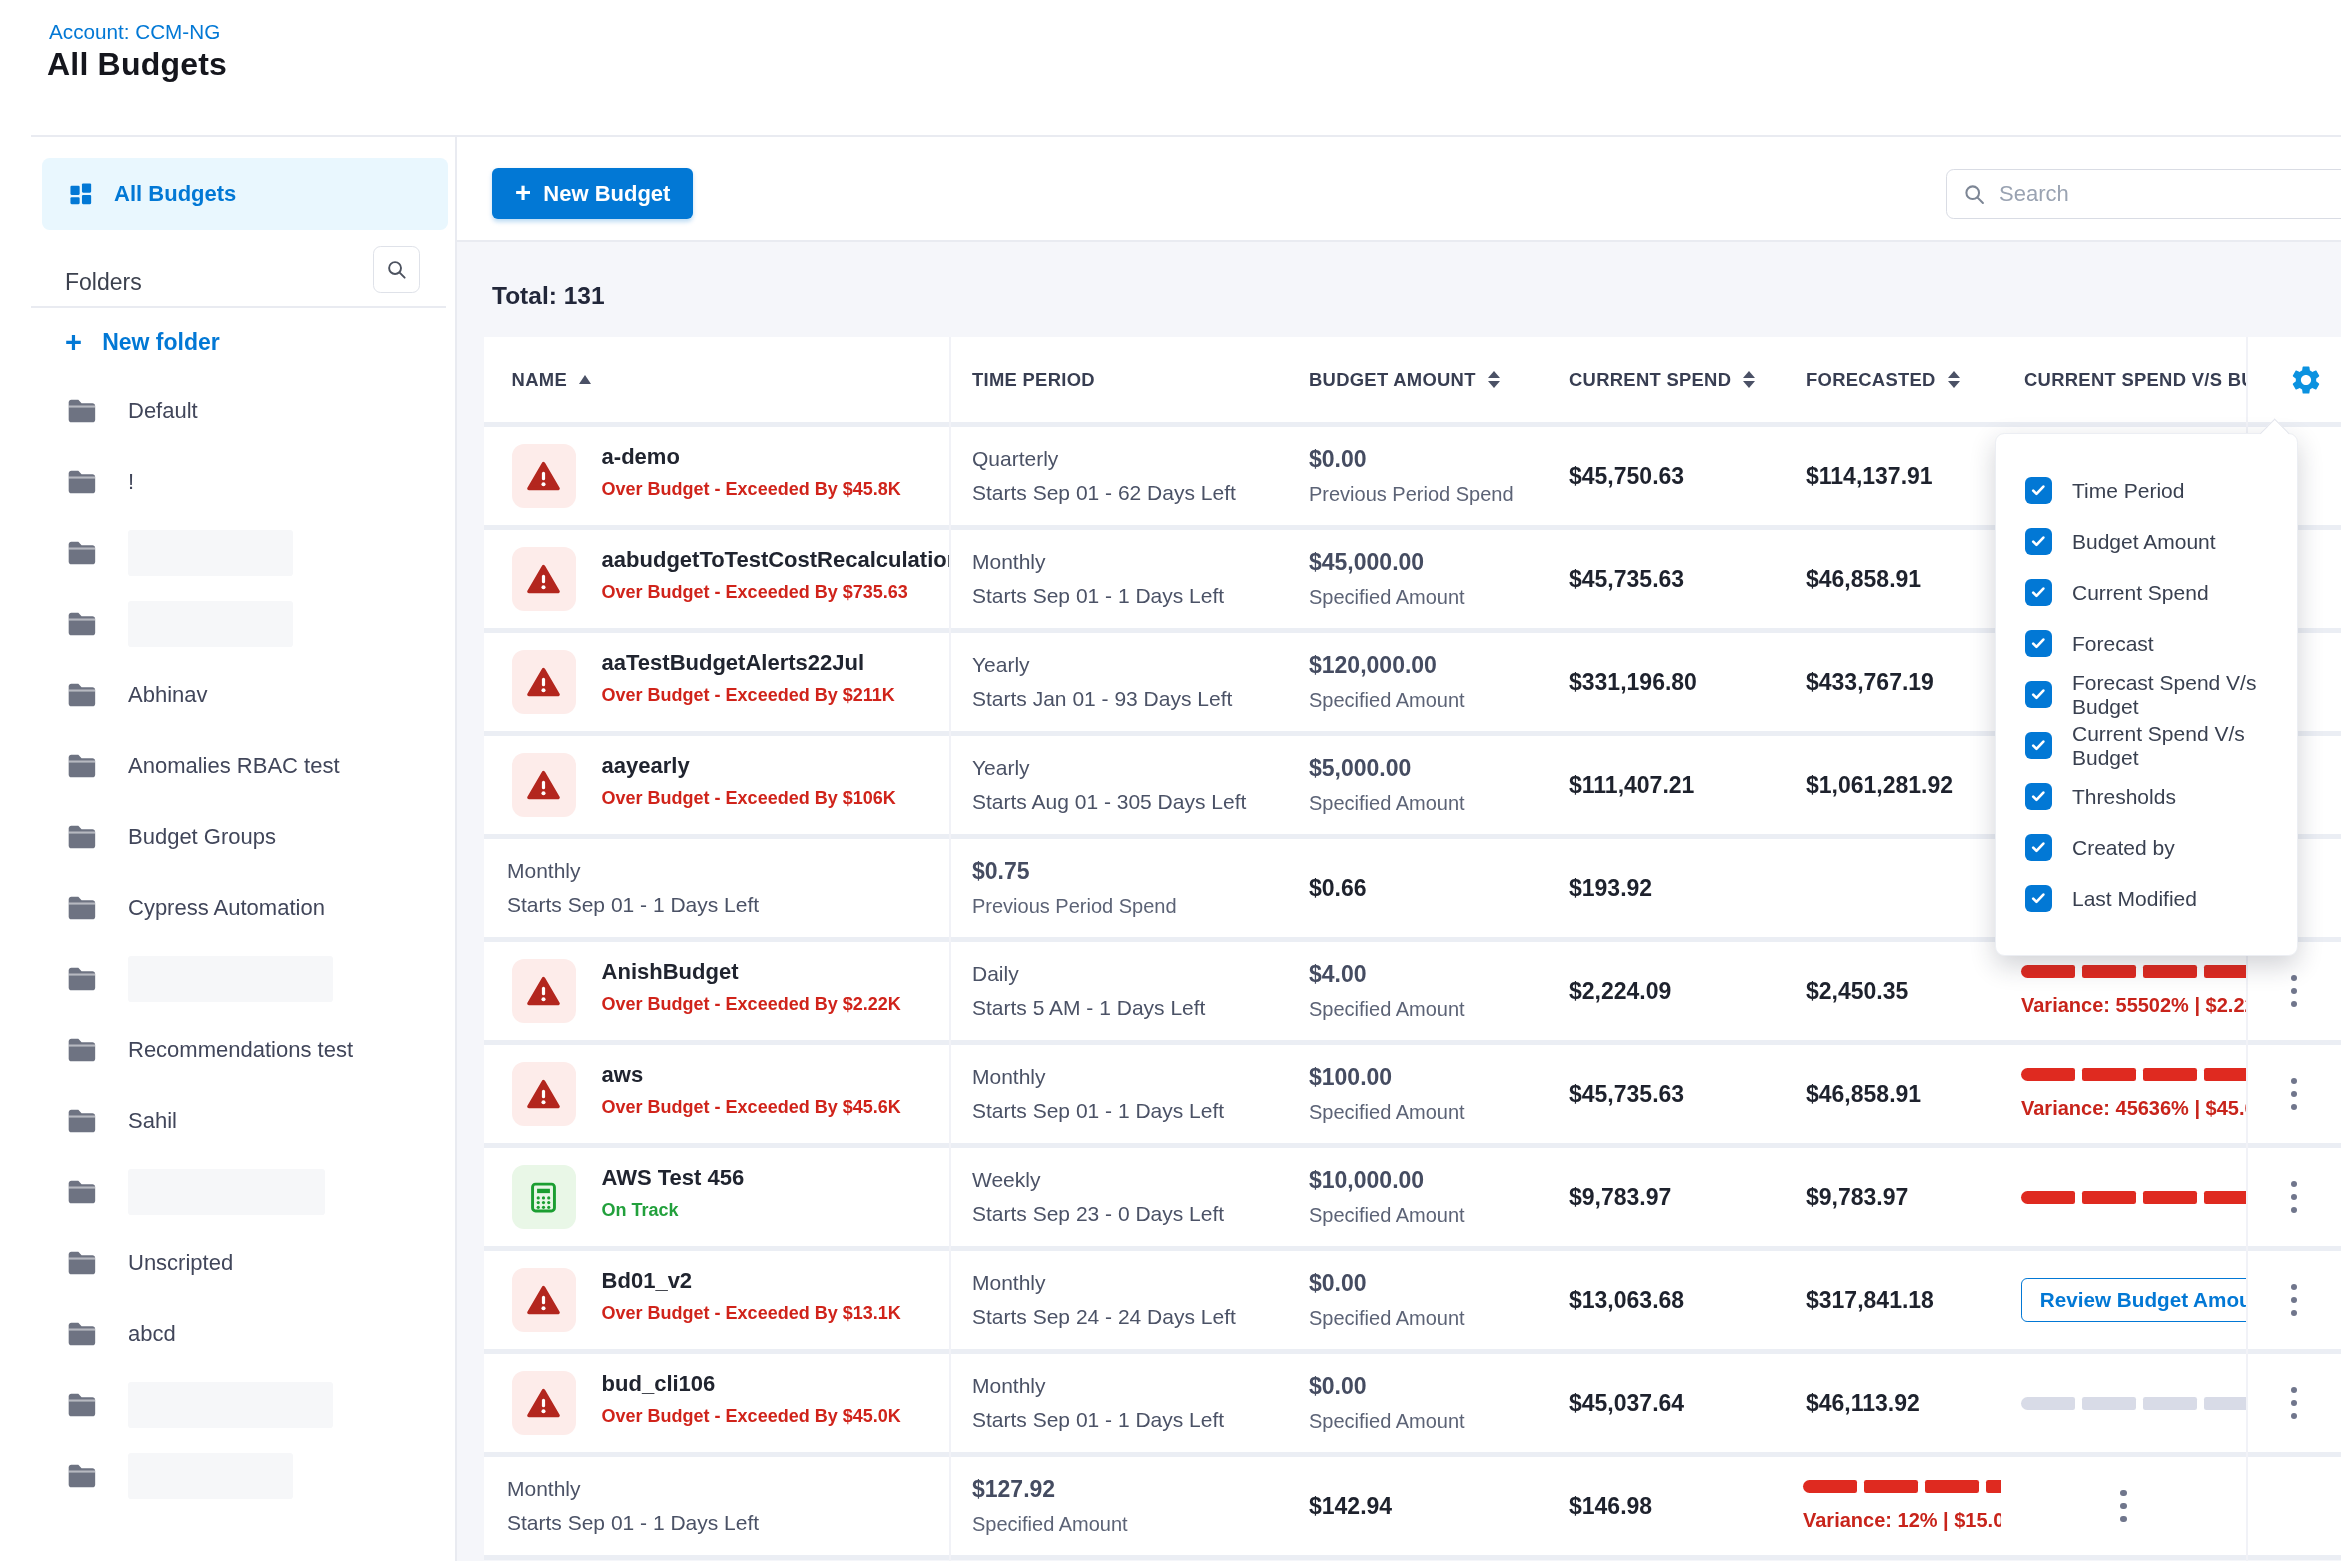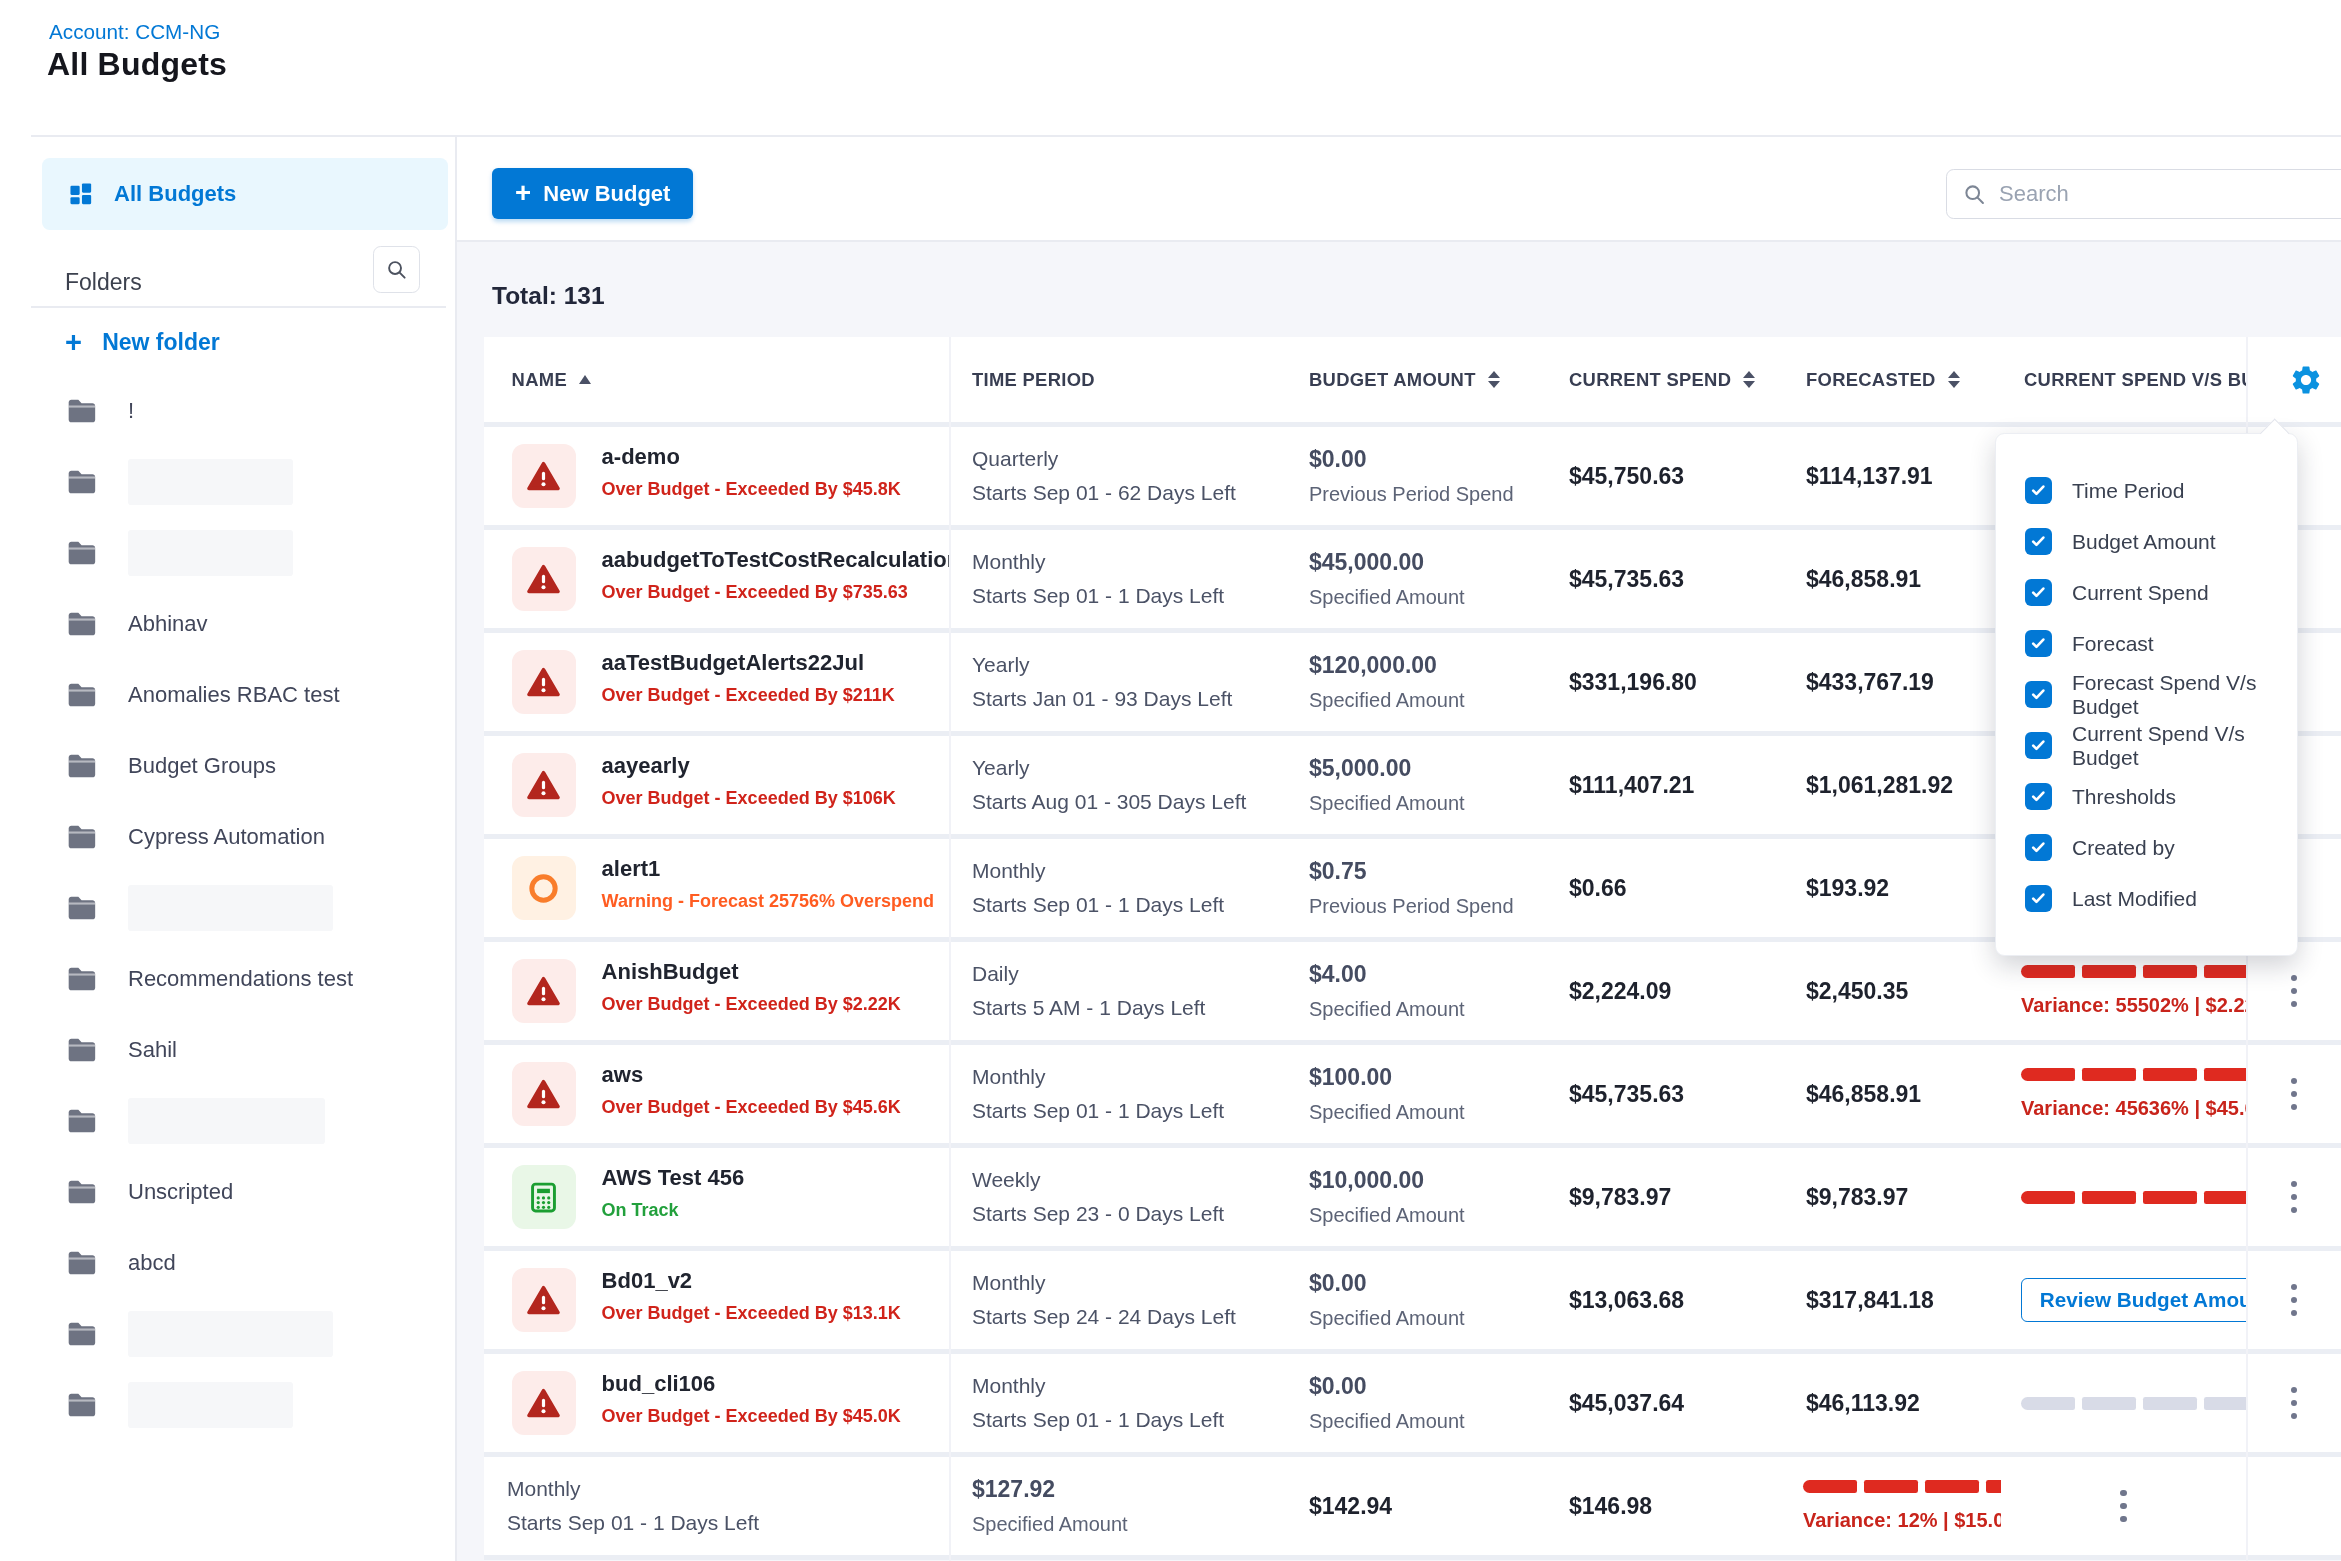--- a/index.html
+++ b/index.html
@@ -121,20 +121,27 @@
       <circle cx="10.5" cy="10.5" r="6.2"></circle>
       <path d="M15.3 15.3L20.5 20.5"></path>
     </svg>
 </div>
 <div class="abs folders-divider"></div>
 <div class="abs new-folder">
   <span class="plus">+</span>
   <span class="label">New folder</span>
 </div>
 <div class="abs folder-list">
+  <div class="folder-item">
+    <svg viewBox="0 0 24 24" fill="#6e7382">
+      <path d="M2.6 5.9c0-1 .8-1.9 1.9-1.9h4.9l2.3 2.5h7.7c1 0 1.9.8 1.9 1.9v9.7c0 1-.8 1.9-1.9 1.9H4.5c-1 0-1.9-.8-1.9-1.9V5.9z"></path>
+      <rect x="2.6" y="8.1" width="18.7" height="1.5" fill="#ffffff" opacity="0.5"></rect>
+    </svg>
+    <span class="folder-name">Default</span>
+  </div>
 
   <div class="folder-item">
     <svg viewBox="0 0 24 24" fill="#6e7382">
       <path d="M2.6 5.9c0-1 .8-1.9 1.9-1.9h4.9l2.3 2.5h7.7c1 0 1.9.8 1.9 1.9v9.7c0 1-.8 1.9-1.9 1.9H4.5c-1 0-1.9-.8-1.9-1.9V5.9z"></path>
       <rect x="2.6" y="8.1" width="18.7" height="1.5" fill="#ffffff" opacity="0.5"></rect>
     </svg>
     <span class="folder-name">!</span>
   </div>
 
   <div class="folder-item">
@@ -438,33 +445,20 @@
     <div class="c-forecast">$1,061,281.92</div>
     <div class="vs-cell"></div>
     <div class="kebab" style="visibility: hidden;">
           <i></i>
           <i></i>
           <i></i>
         </div>
   </div>
 
   <div class="t-row">
-    <div class="c-name">
-      <div class="icon-box warning-circle">
-
-        <svg class="ic-warning-circle" viewBox="0 0 24 24" fill="none">
-          <circle cx="12" cy="12" r="8" stroke="#f97d2b" stroke-width="3.4"></circle>
-        </svg>
-
-      </div>
-      <div class="name-stack">
-        <span class="b-name">alert1</span>
-        <span class="b-status warning">Warning - Forecast 25756% Overspend</span>
-      </div>
-    </div>
     <div class="c-period">
       <span class="p-main">Monthly</span>
       <span class="p-sub">Starts Sep 01 - 1 Days Left</span>
     </div>
     <div class="c-amount">
       <span class="amt-val">$0.75</span>
       <span class="amt-sub">Previous Period Spend</span>
     </div>
     <div class="c-spend">$0.66</div>
     <div class="c-forecast">$193.92</div>

